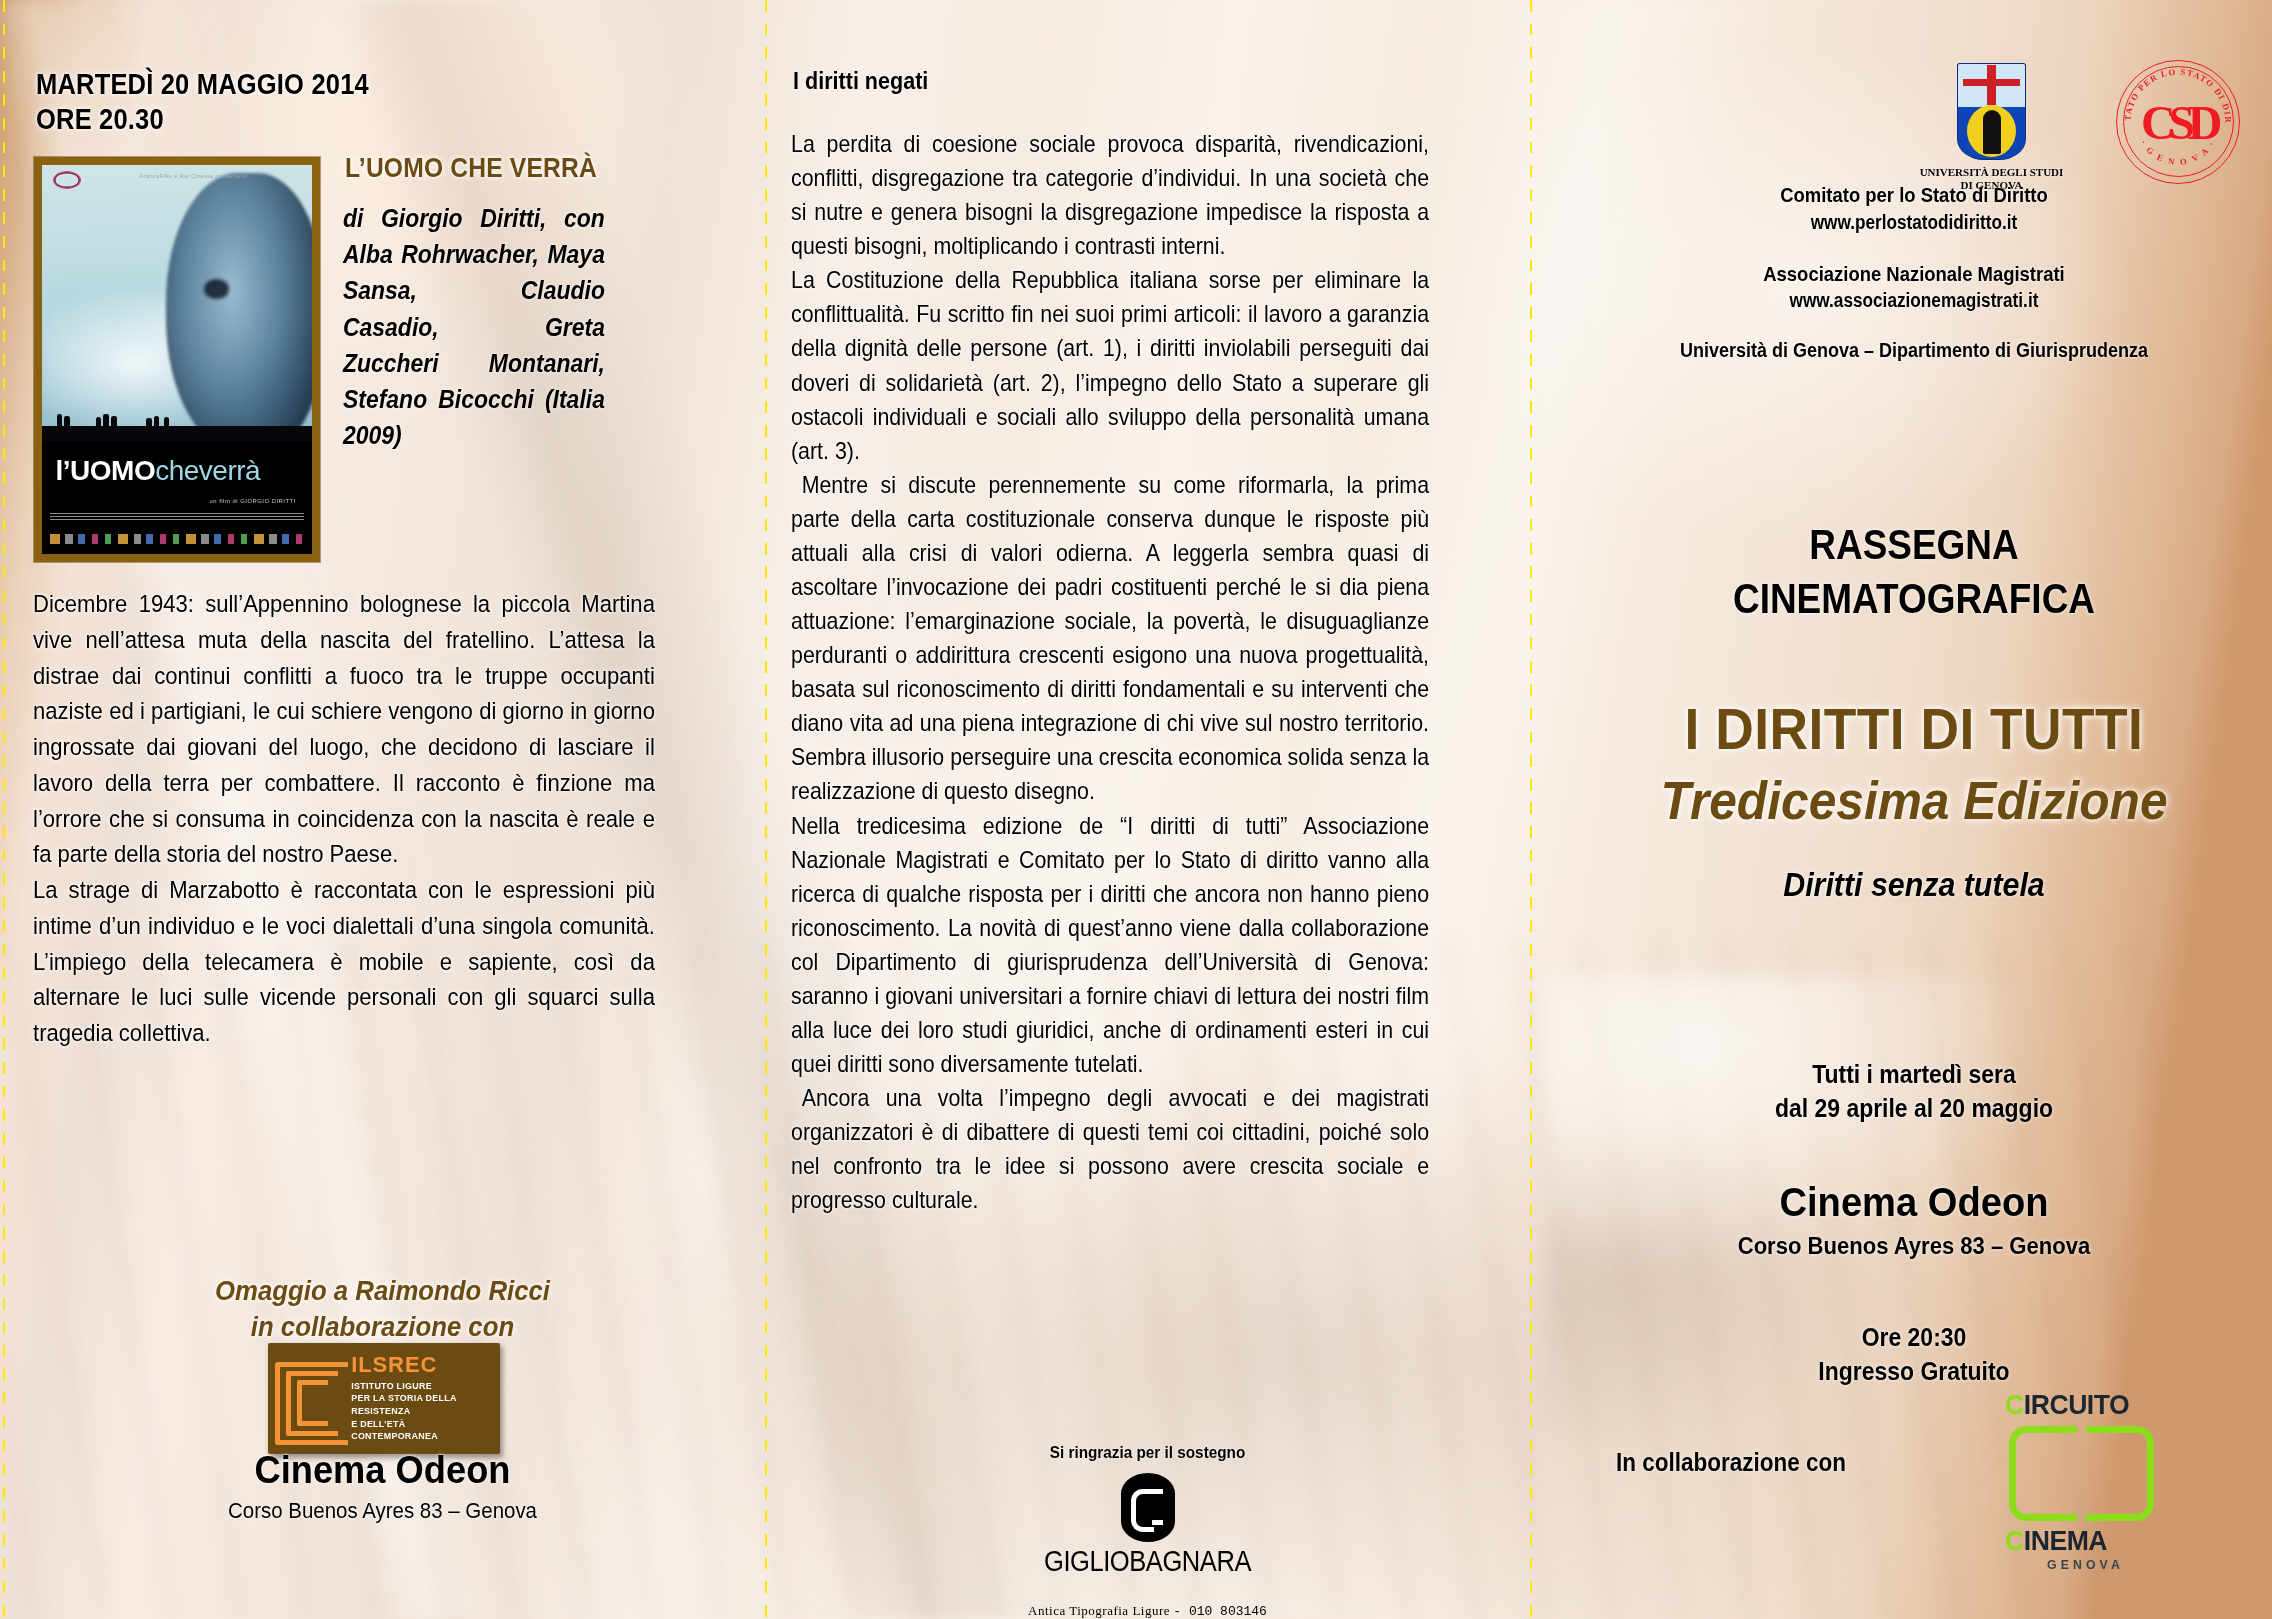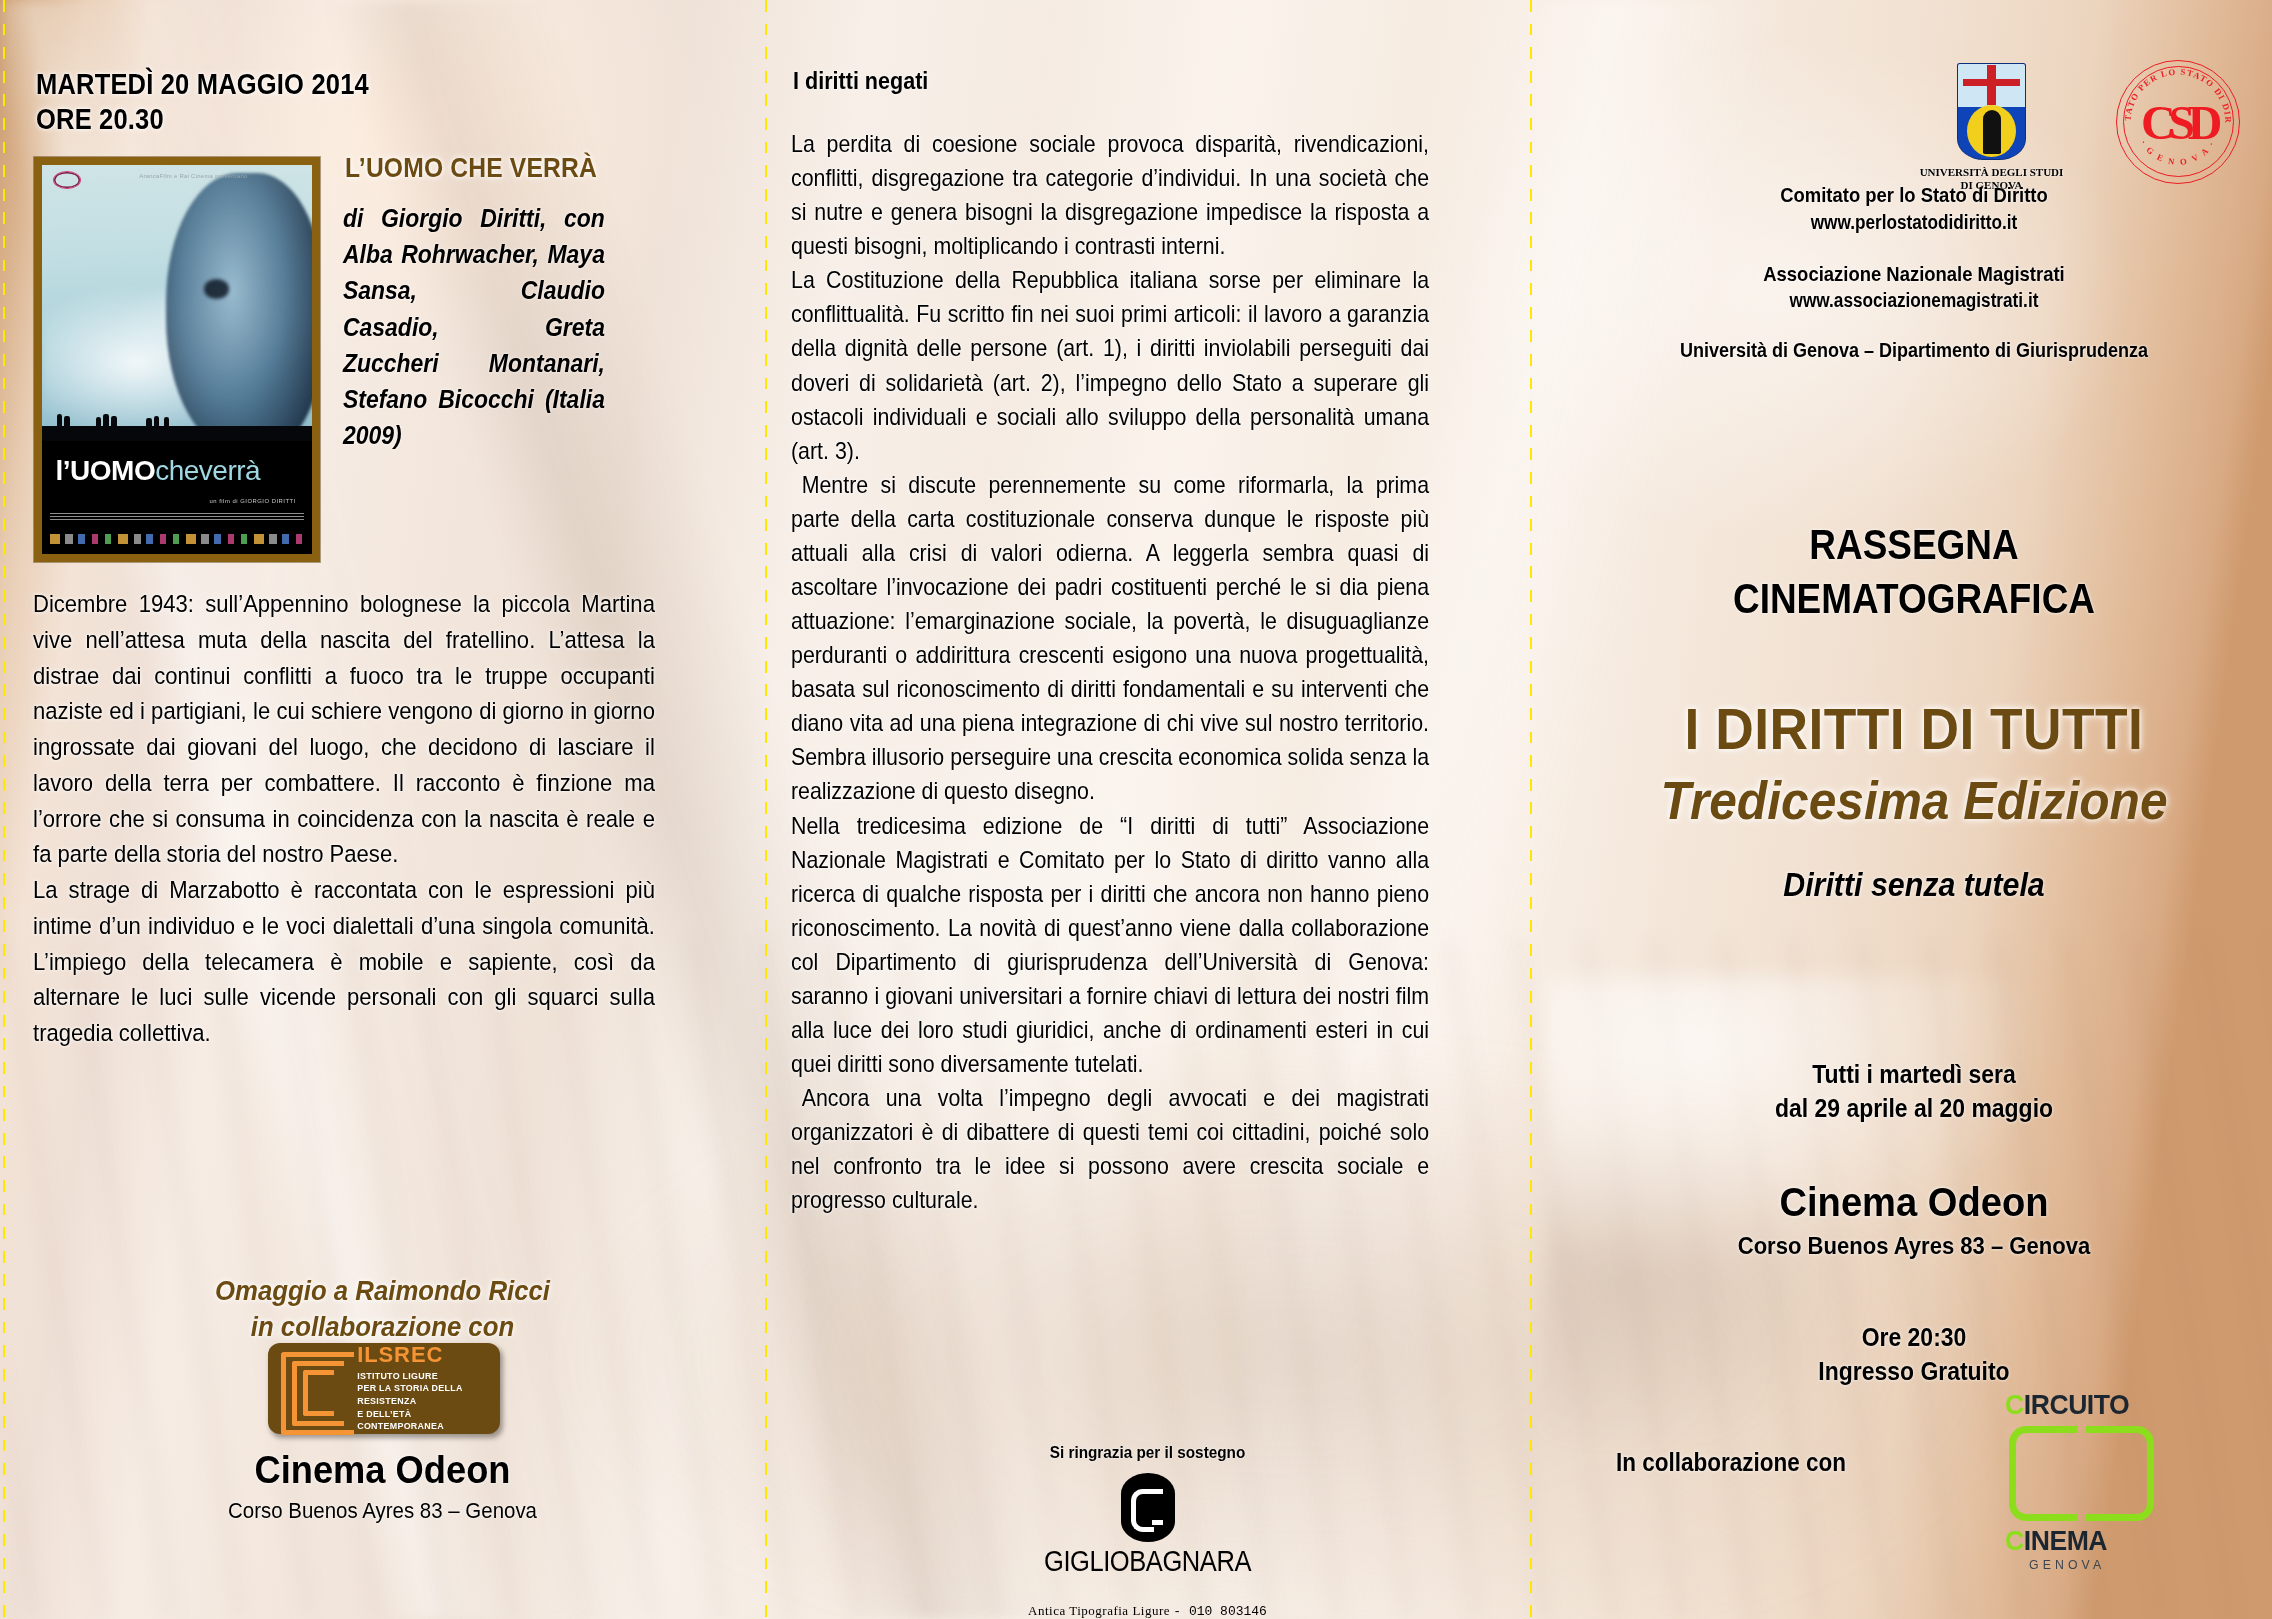--- a/index.html
+++ b/index.html
@@ -235,26 +235,26 @@
     text-align: center;
     font-weight: bold; font-style: italic;
     font-size: 28px; line-height: 1.28;
     color: #6b4b12;
     text-shadow: 0 0 3.6px rgba(255,255,255,1), 0 0 7.3px rgba(255,255,255,0.85);
     transform: scaleX(0.92);
   }
 
   .ilsrec {
     position: absolute; left: 268px; top: 1343px;
-    width: 232px; height: 91px;
+    width: 232px; height: 111px;
     background: #6b4b12;
-    border-radius: 12px;
+    border-radius: 2px;
     box-shadow: 2.3px 3.2px 5.5px rgba(0,0,0,0.35);
     display: flex; align-items: center; gap: 8.2px;
-    padding: 0 13px;
+    padding: 0 7px;
     box-sizing: border-box;
   }
   .ilsrec-mark {
     width: 68px; height: 73px; flex: none;
     position: relative;
   }
   .ilsrec-mark i {
     position: absolute;
     border: 5px solid #f59434;
     border-right: none;
@@ -534,22 +534,22 @@
     width: 145px; height: 95px;
   }
   .cc-bracket i {
     position: absolute; top: 0; width: 68px; height: 95px;
     border: 7.7px solid #8cde1d;
     box-sizing: border-box;
   }
   .cc-bracket i.l { left: 0;   border-right: none; border-radius: 17.3px 0 0 17.3px; }
   .cc-bracket i.r { right: 0;  border-left: none;  border-radius: 0 17.3px 17.3px 0; }
   .cc-genova {
-    position: absolute; left: 24px; top: 169px;
-    font-size: 12.3px; letter-spacing: 4.1px; color: #3a4450; font-weight: normal;
+    position: absolute; left: 42px; top: 169px;
+    font-size: 12.3px; letter-spacing: 4.1px; color: #3a4450; font-weight: bold;
   }
 </style>
 </head>
 <body>
 
 <div class="brochure">
 
   <div class="bg-streaks"></div>
   <div class="bg-reel"></div>
   <div class="bg-reel2"></div>

